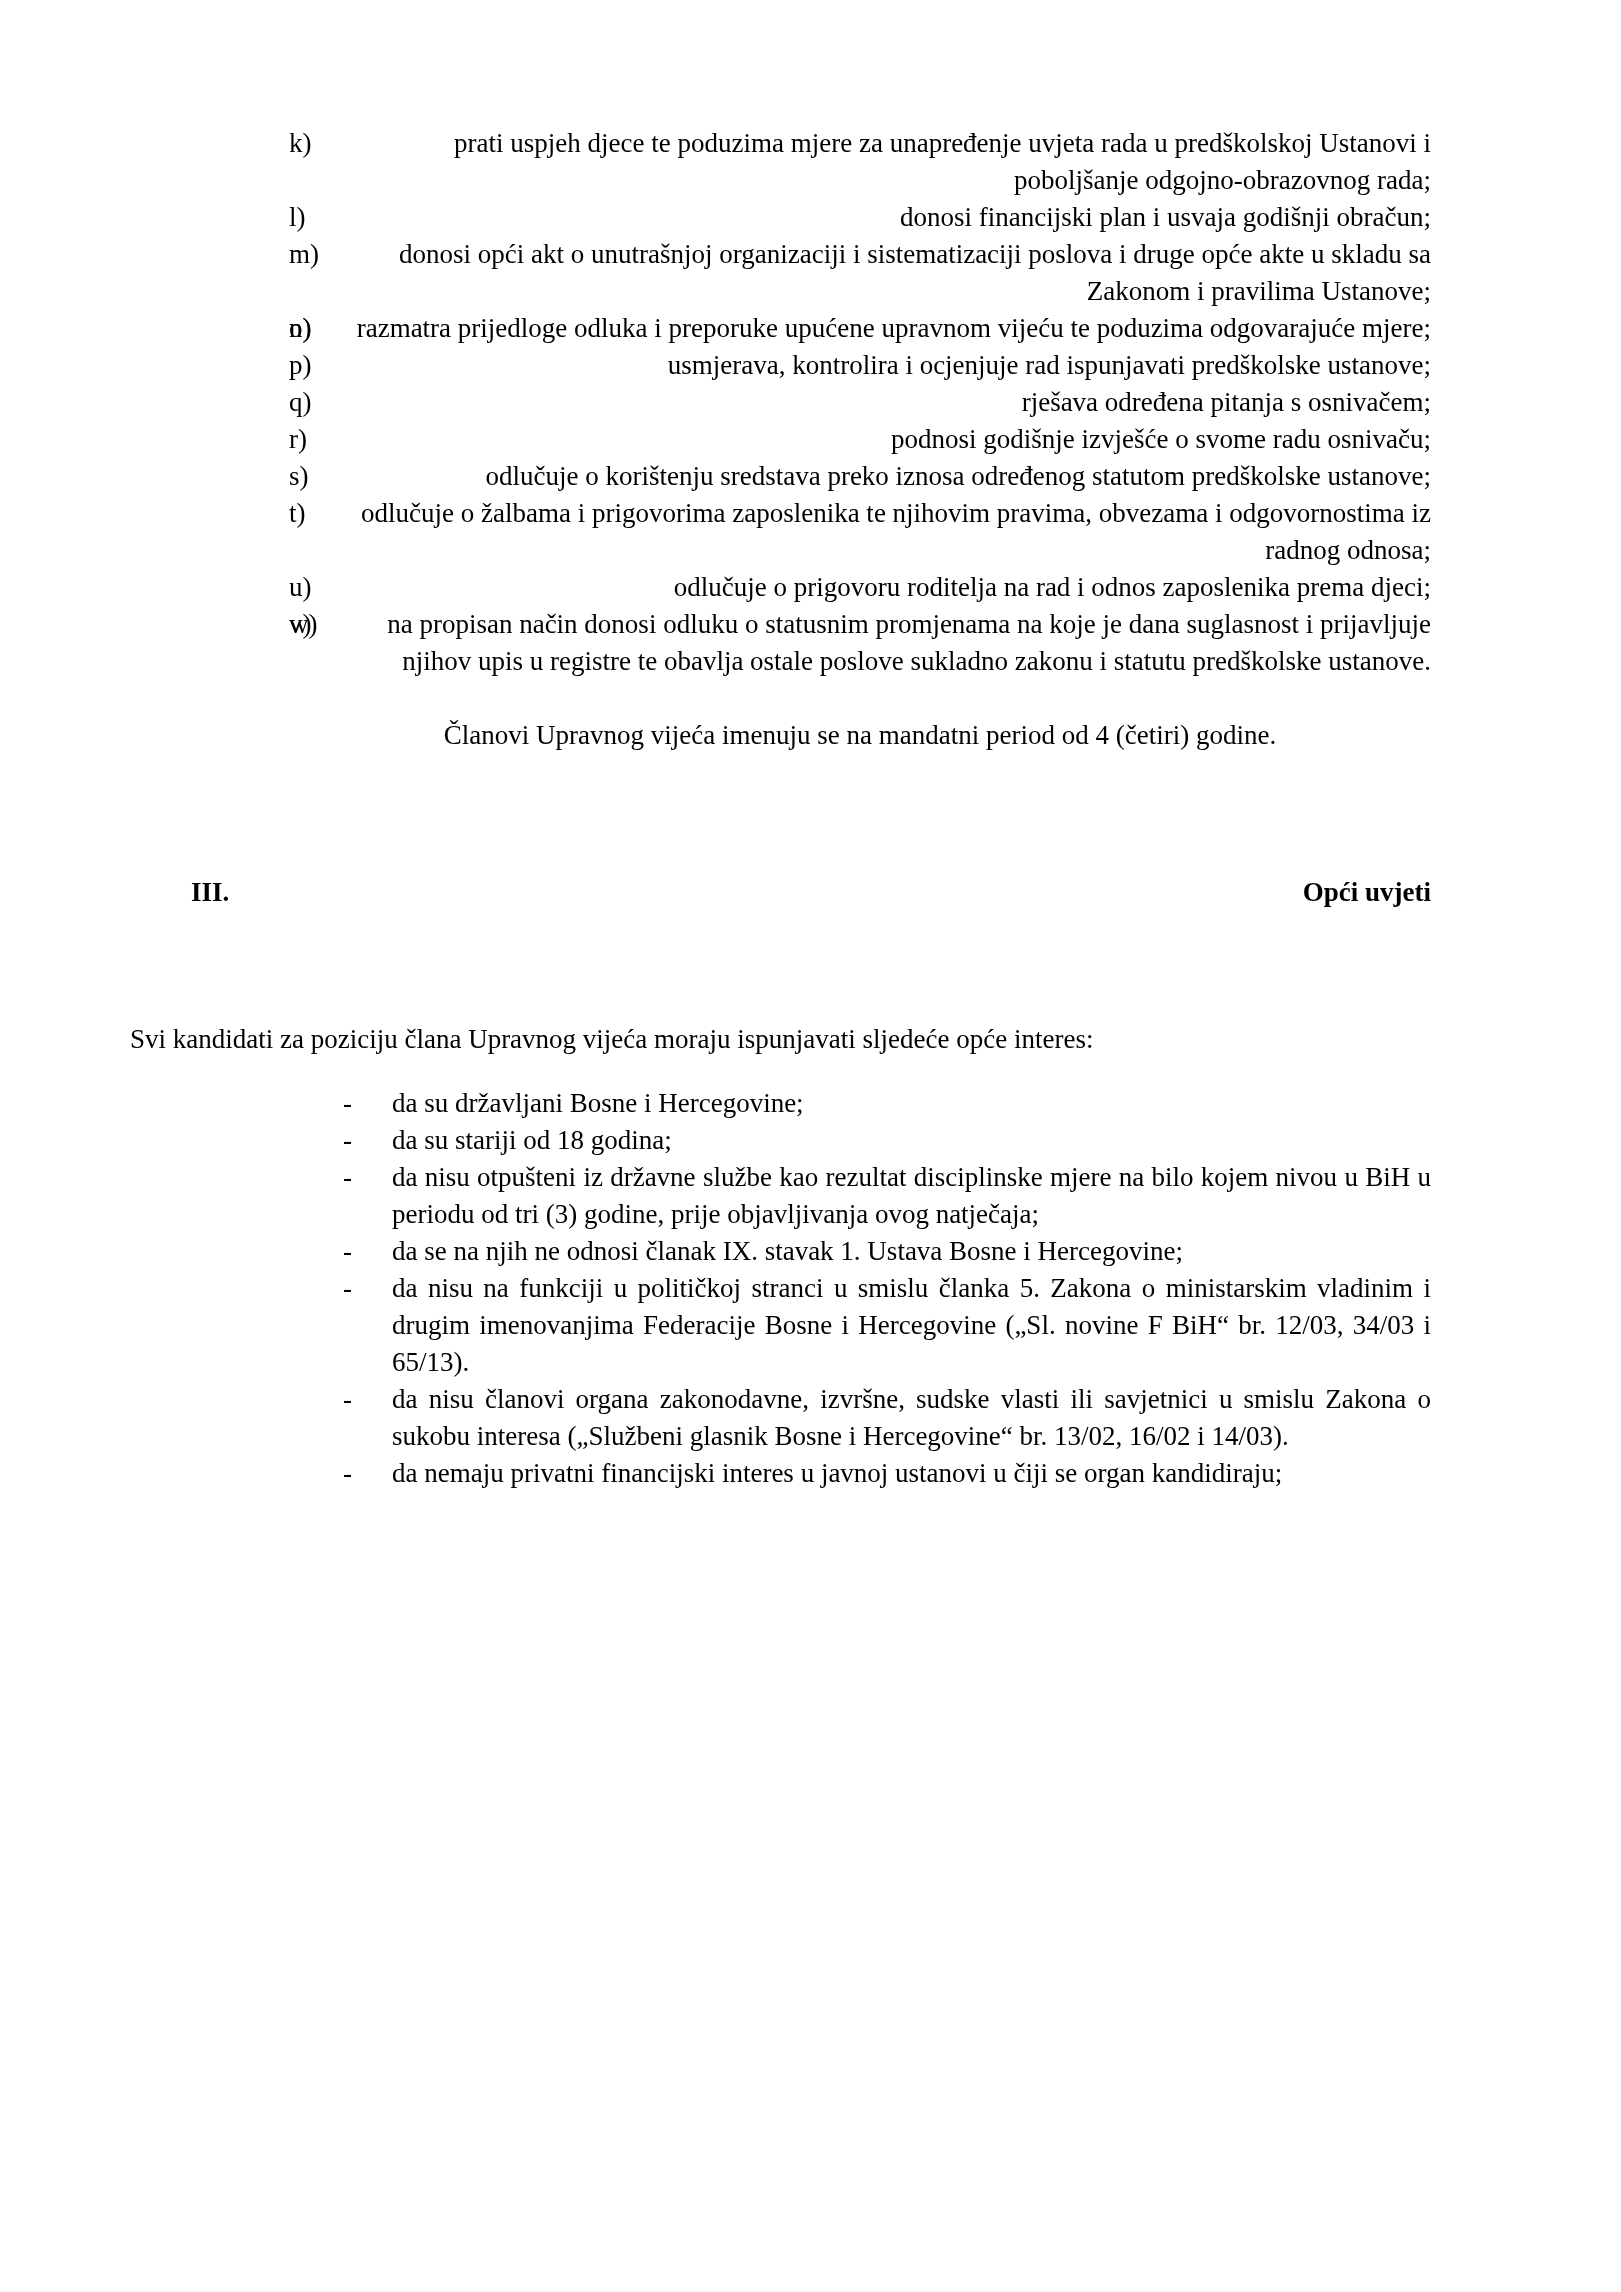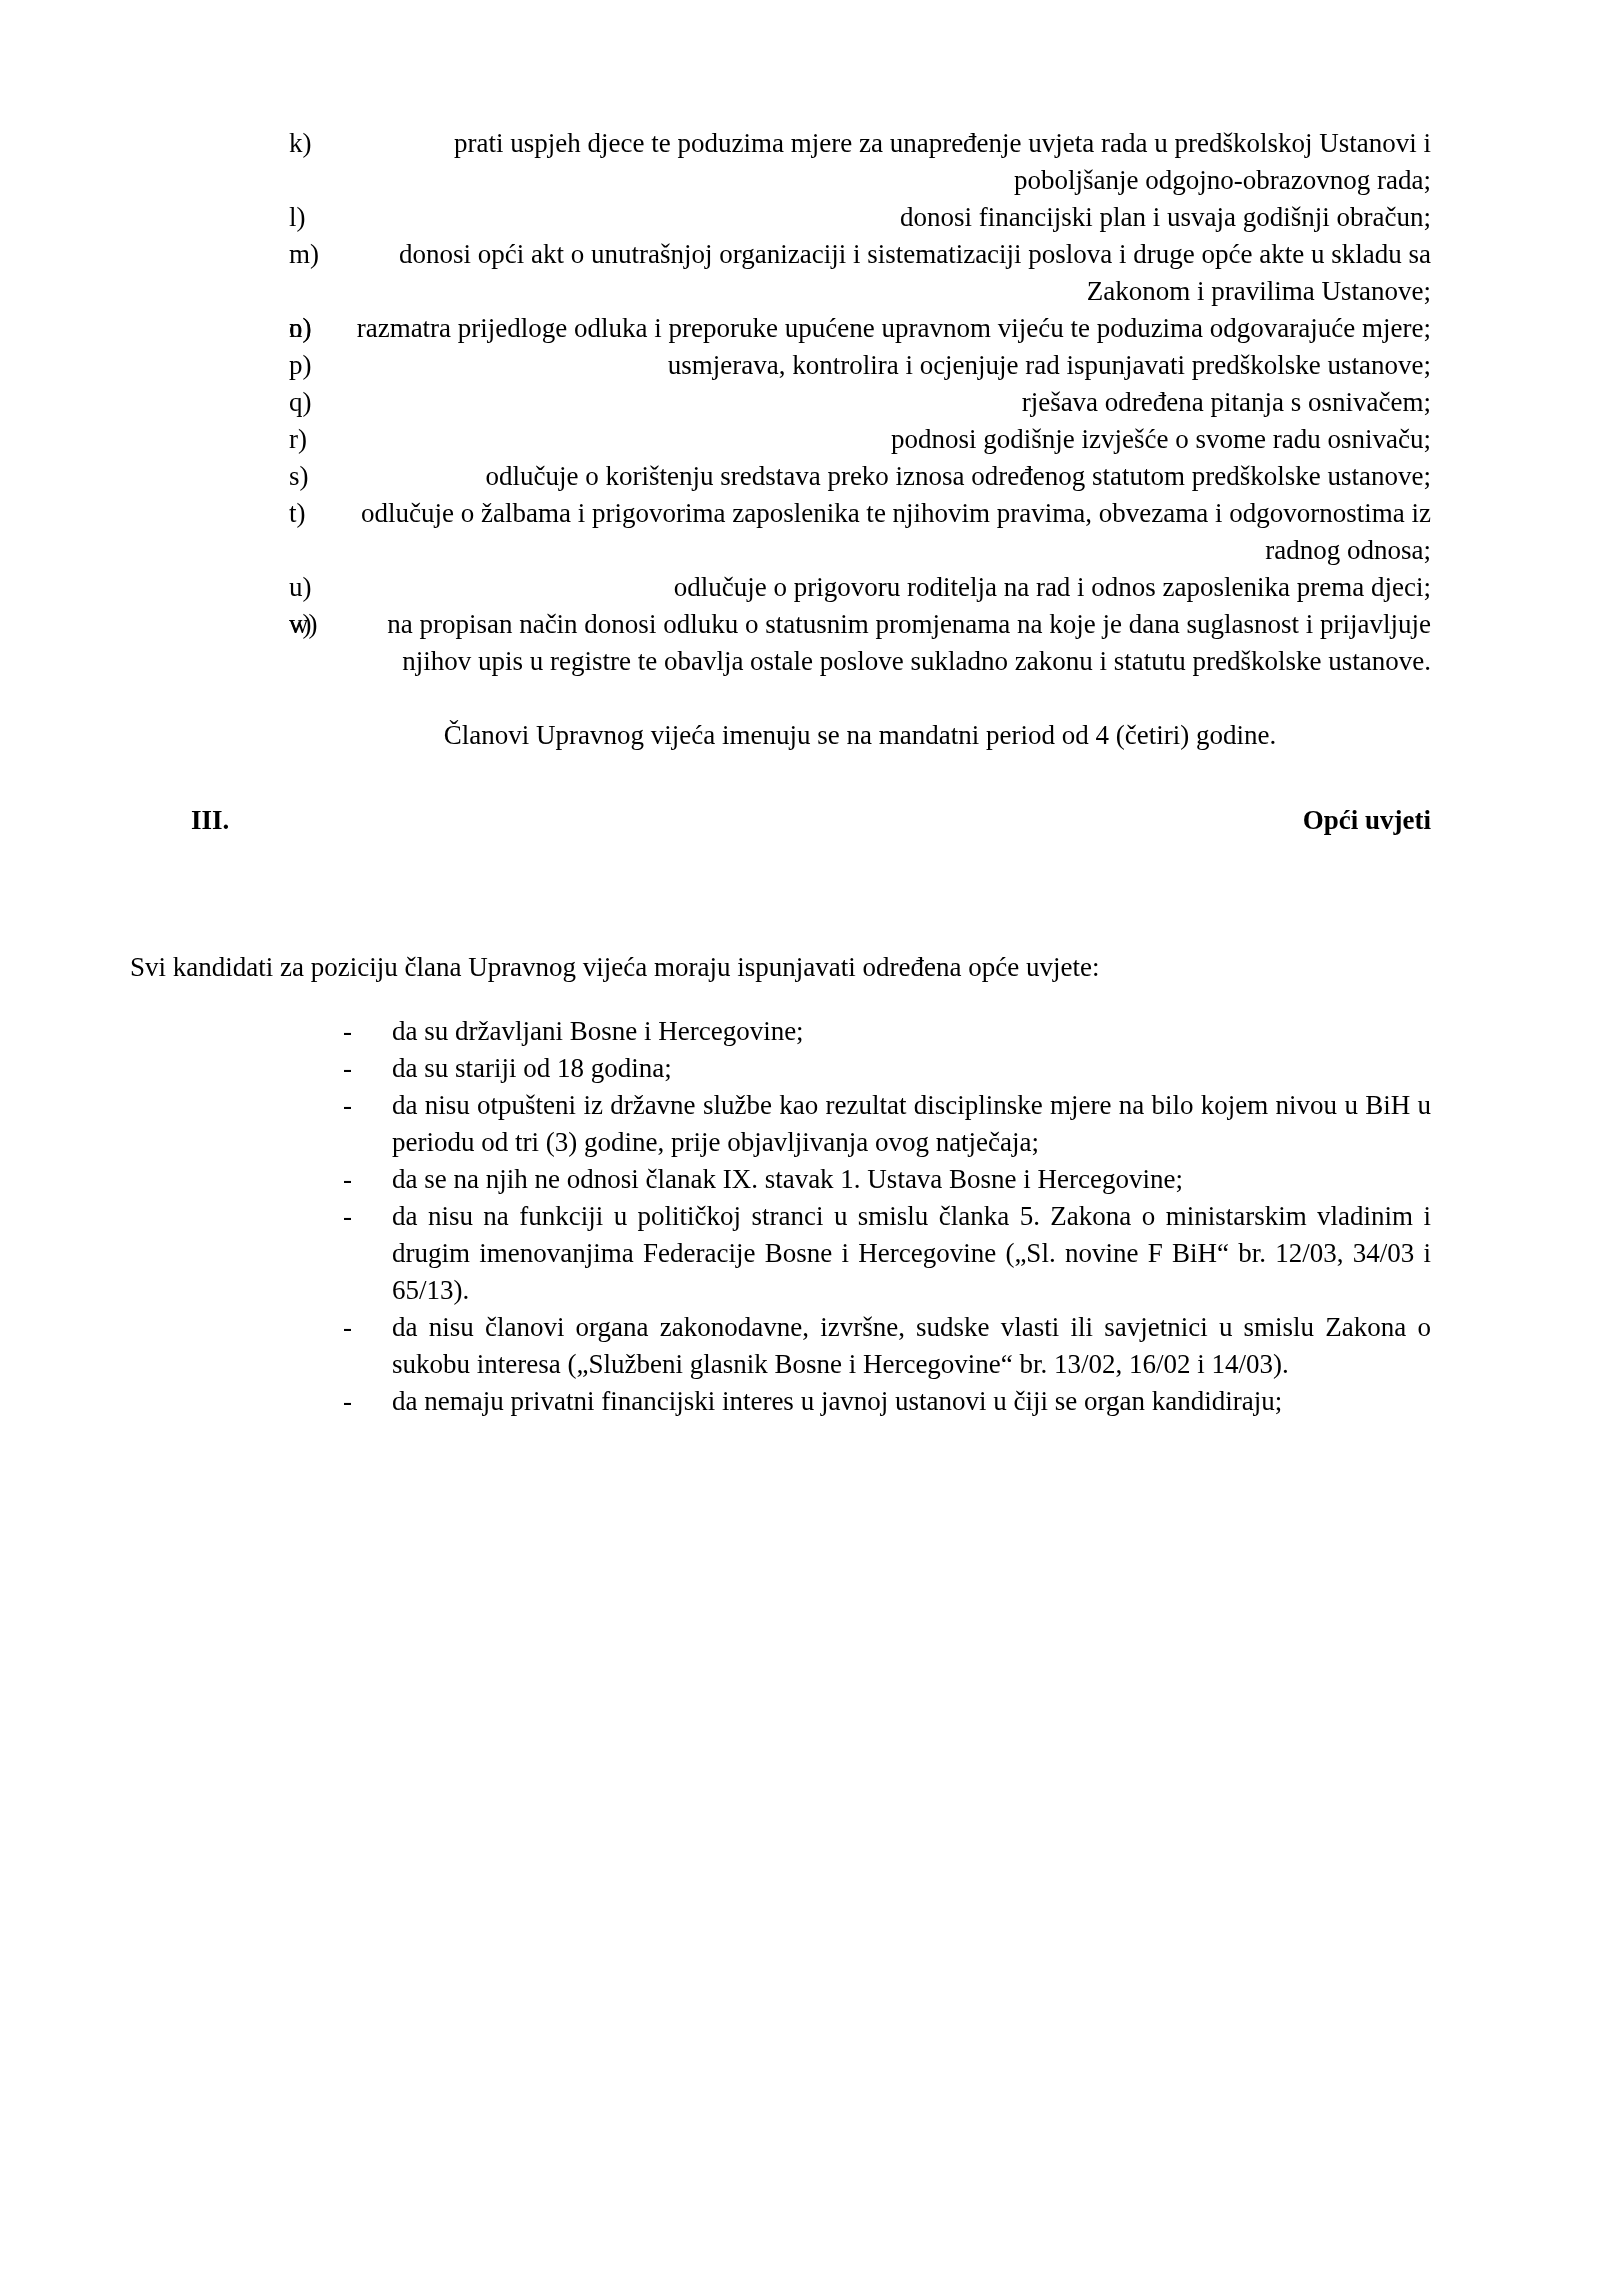--- a/index.html
+++ b/index.html
@@ -64,21 +64,21 @@
     text-align: center;
     margin: 0;
   }
   .para-mandat {
     margin-top: 37px;
     padding-left: 98px;
   }
 
   
   .section-heading {
-    margin-top: 48px;
+    margin-top: 120px;
     font-size: 27px;
     line-height: 37px;
     font-weight: bold;
     display: flex;
     gap: 41px;
   }
   .section-heading .num {
     width: 103px;
     flex: 0 0 103px;
   }
@@ -180,21 +180,21 @@
         </li>
       </ol>
 
     <p class="para para-mandat">Članovi Upravnog vijeća imenuju se na mandatni period od 4 (četiri) godine.</p>
 
     <div class="section-heading">
       <span class="num">III.</span>
       <span class="title">Opći uvjeti</span>
     </div>
 
-    <p class="intro">Svi kandidati za poziciju člana Upravnog vijeća moraju ispunjavati određena opće uvjete:</p>
+    <p class="intro">Svi kandidati za poziciju člana Upravnog vijeća moraju ispunjavati sljedeće opće interes:</p>
 
     <ul class="dash-list" id="dash-list">
         <li class="dash-item nojust"><span class="dash">-</span><span class="body">da su državljani Bosne i Hercegovine;</span></li>
         <li class="dash-item nojust"><span class="dash">-</span><span class="body">da su stariji od 18 godina;</span></li>
         <li class="dash-item"><span class="dash">-</span><span class="body">da nisu otpušteni iz državne službe kao rezultat disciplinske mjere na bilo kojem nivou u BiH u periodu od tri (3) godine, prije objavljivanja ovog natječaja;</span></li>
         <li class="dash-item nojust"><span class="dash">-</span><span class="body">da se na njih ne odnosi članak IX. stavak 1. Ustava Bosne i Hercegovine;</span></li>
         <li class="dash-item"><span class="dash">-</span><span class="body">da nisu na funkciji u političkoj stranci u smislu članka 5. Zakona o ministarskim vladinim i drugim imenovanjima Federacije Bosne i Hercegovine („Sl. novine F BiH“ br. 12/03, 34/03 i 65/13).</span></li>
         <li class="dash-item"><span class="dash">-</span><span class="body">da nisu članovi organa zakonodavne, izvršne, sudske vlasti ili savjetnici u smislu Zakona o sukobu interesa („Službeni glasnik Bosne i Hercegovine“ br. 13/02, 16/02 i 14/03).</span></li>
         <li class="dash-item"><span class="dash">-</span><span class="body">da nemaju privatni financijski interes u javnoj ustanovi u čiji se organ kandidiraju;</span></li>
       </ul>

